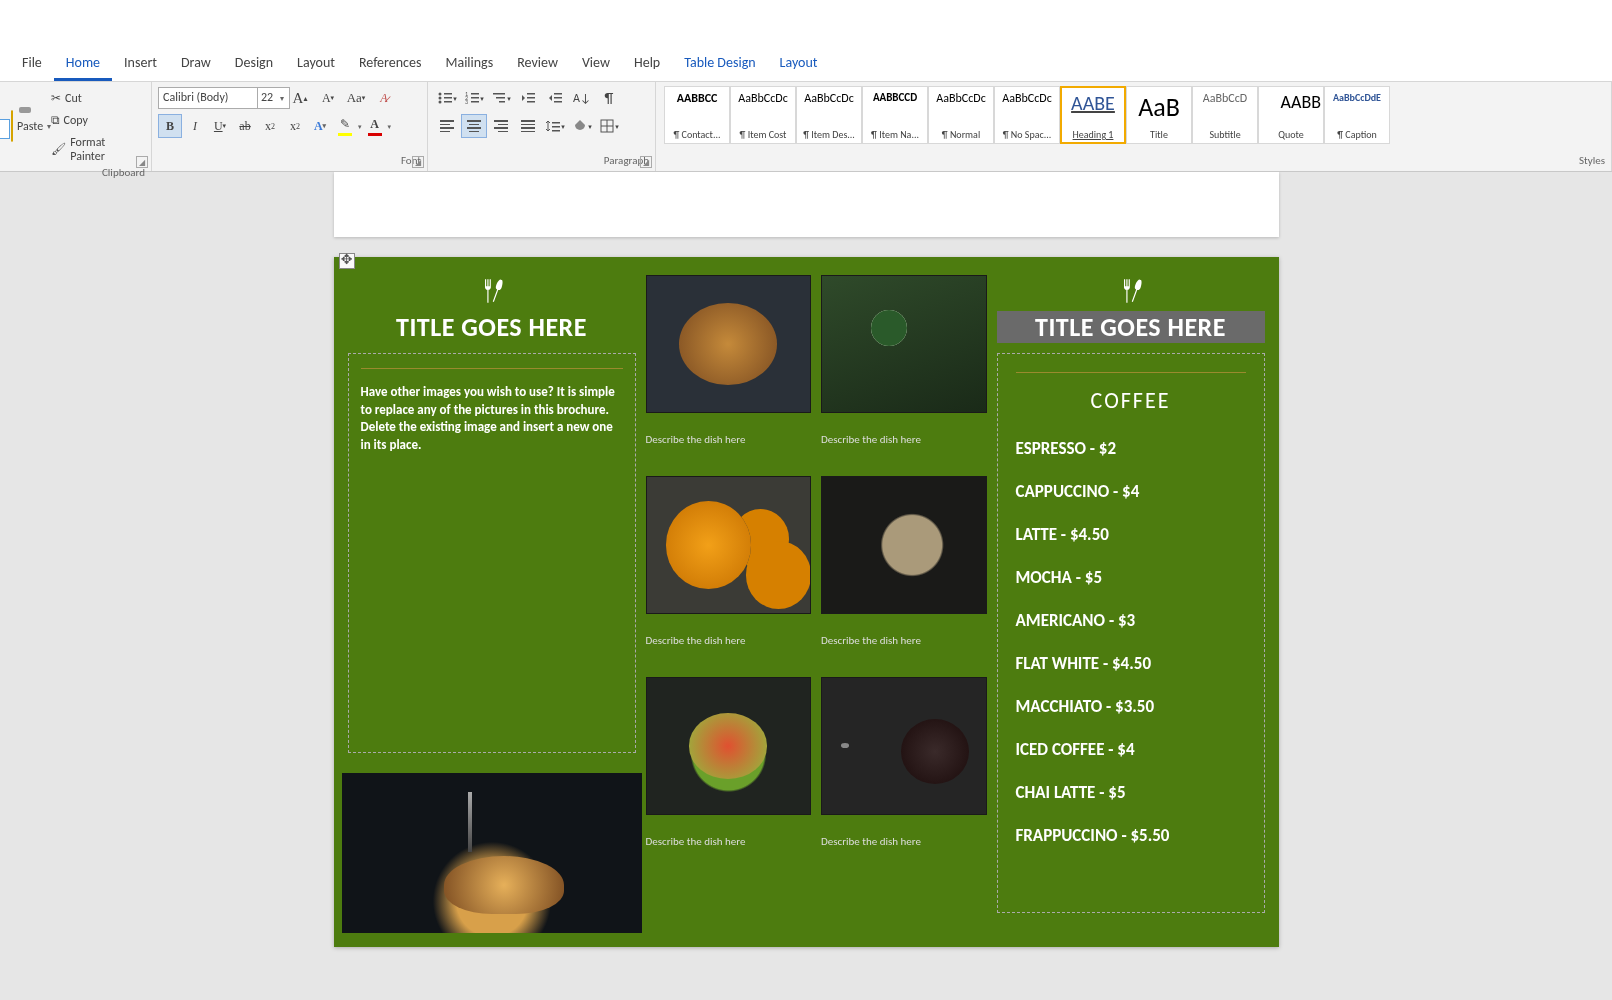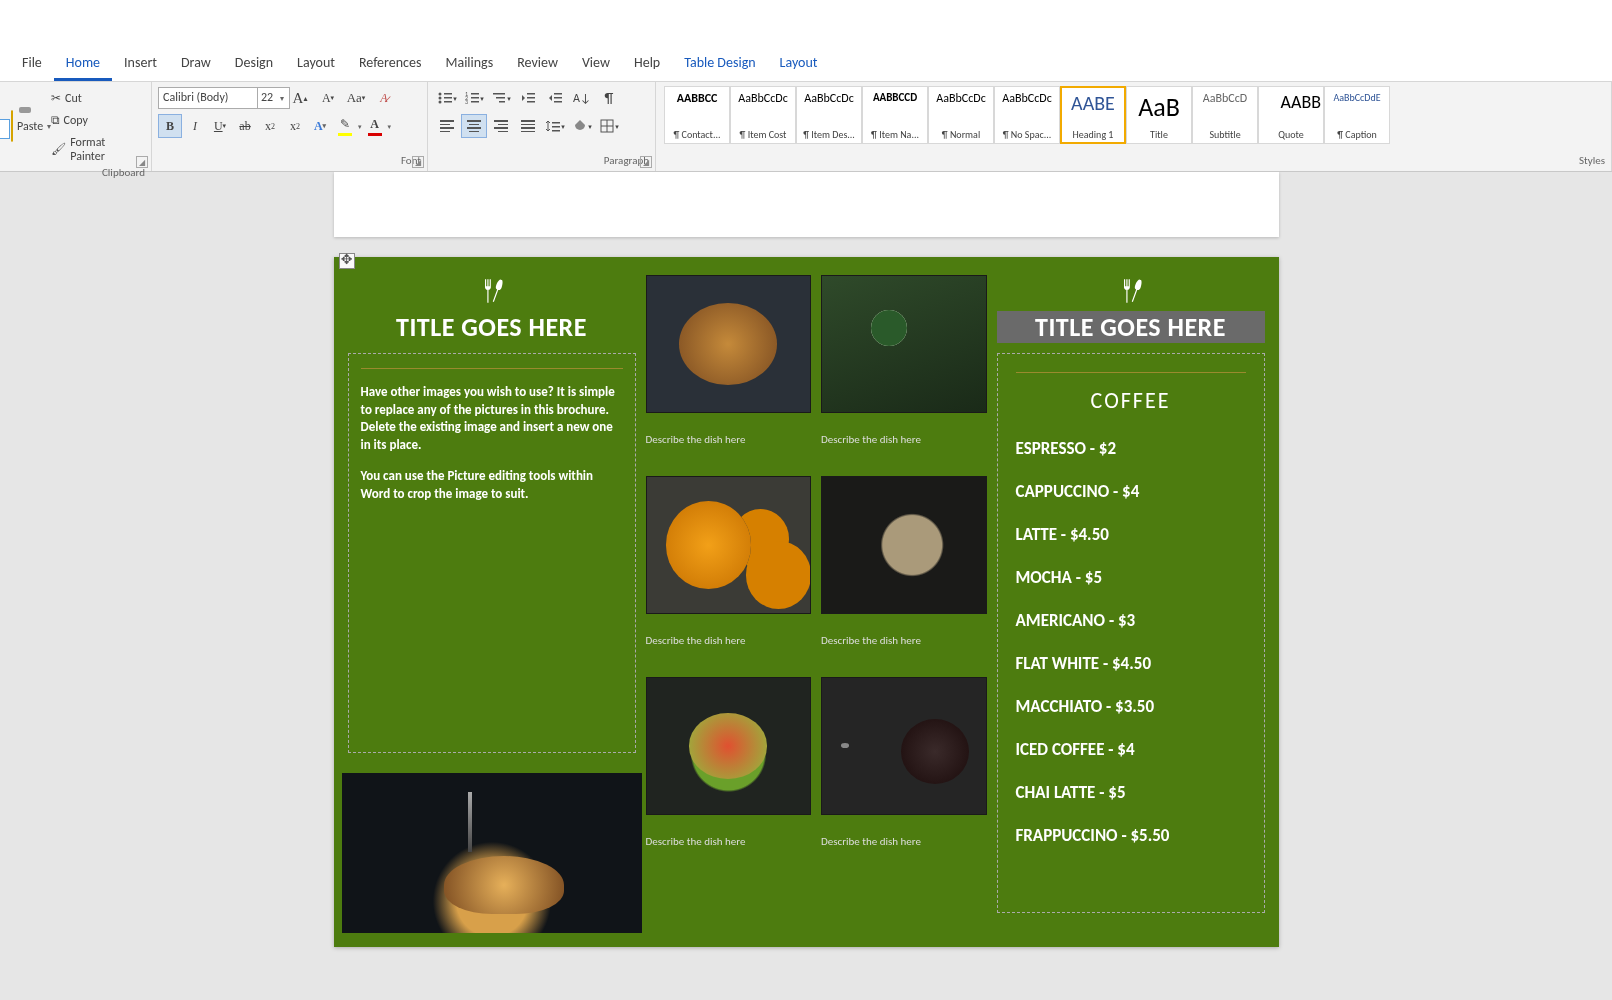--- a/index.html
+++ b/index.html
@@ -40,21 +40,21 @@
   
   .para-row{display:flex; gap:1px;}
   .pbtn{width:26px;height:24px;display:flex;align-items:center;justify-content:center;cursor:pointer;border:1px solid transparent;}
   .pbtn.active{background:#d0e0f0;border-color:#8ab0e0;}
   .lines{display:flex;flex-direction:column;gap:2px;}
   .lines span{width:14px;height:1.5px;background:#555;}
 
   
   .styles-gallery{ display:flex; gap:0; }
   .style-item{ width:66px; height:58px; border:1px solid #d8d8d8; background:#fff; display:flex; flex-direction:column; justify-content:space-between; padding:4px 2px 2px; cursor:pointer; font-size:10px; text-align:center; overflow:hidden;}
-  .style-item.selected{ border:2px solid #f2aa00; padding:3px 1px 1px;}
+  .style-item.selected{ border:2px solid #f2aa00; padding:3px 1px 1px;text-decoration:underline;}
   .style-preview{ font-family:Calibri; color:#2f5496; width:100%; overflow:hidden; white-space:nowrap; }
   .style-name{ color:#444; font-size:10px; white-space:nowrap; overflow:hidden; text-overflow:ellipsis;}
 
   
   .doc-area { height: calc(1000px - 28px - 90px); overflow:auto; display:flex; justify-content:center; padding-top:0;}
   .page-stub { width:945px; height:65px; background:#fff; box-shadow:0 1px 3px rgba(0,0,0,0.2); margin-top:0;}
   .page { width:945px; background:#fff; box-shadow:0 1px 4px rgba(0,0,0,0.25); margin-top:20px; position:relative;}
   .anchor{ position:absolute; left:5px; top:-4px; width:16px; height:16px; border:1px solid #888; background:#fafafa; font-size:14px; line-height:12px; text-align:center; color:#555; cursor:move;}
   .brochure{ background:#4d7c0f; color:#fff; display:flex; min-height:680px; padding:8px;}
   .col{ flex:1; padding:6px; }
@@ -340,21 +340,21 @@
         </div>
         <div class="style-item">
           <div class="style-preview" style="font-size: 12px; font-weight: 400; color: rgb(102, 102, 102);">AaBbCcD</div>
           <div class="style-name">Subtitle</div>
         </div>
         <div class="style-item">
           <div class="style-preview" style="font-size: 18px; font-weight: 400; color: rgb(0, 0, 0); text-align: right;">AABB</div>
           <div class="style-name">Quote</div>
         </div>
         <div class="style-item">
-          <div class="style-preview" style="font-size: 10px; font-weight: 400; color: rgb(47, 84, 150);">AaBbCcDdE</div>
+          <div class="style-preview" style="font-size: 10px; font-weight: 700; color: rgb(47, 84, 150);">AaBbCcDdE</div>
           <div class="style-name">¶ Caption</div>
         </div>
       </div>
     <div class="group-label">Styles</div>
   </div>
 </div>
 
 <div class="doc-area">
   <div>
     <div class="page-stub"></div>
@@ -368,21 +368,20 @@
                 <g fill="#fff">
                   <path d="M6 2v7c0 1 1 2 2 2v11h1V11c1 0 2-1 2-2V2h-1v6H9V2H8v6H7V2H6z"></path>
                   <path d="M16 2c-1 0-2 3-2 6 0 2 1 3 2 3v11h1V11c1 0 2-1 2-3 0-3-1-6-2-6h-1z" transform="rotate(20 17 12)"></path>
                 </g>
               </svg>
           </div>
           <div class="title">TITLE GOES HERE</div>
           <div class="dashbox">
             <div class="hr-gold"></div>
             <p class="body-text">Have other images you wish to use?  It is simple to replace any of the pictures in this brochure. Delete the existing image and insert a new one in its place.</p>
-            <p class="body-text">You can use the Picture editing tools within Word to crop the image to suit.</p>
           </div>
           <div class="hero-img"></div>
         </div>
 
         <div class="col col-mid">
           <div class="dish-grid">
             <div class="dish-row">
               <div class="dish">
                   <div class="dish-img food1"></div>
                   <div class="caption">Describe the dish here</div>

